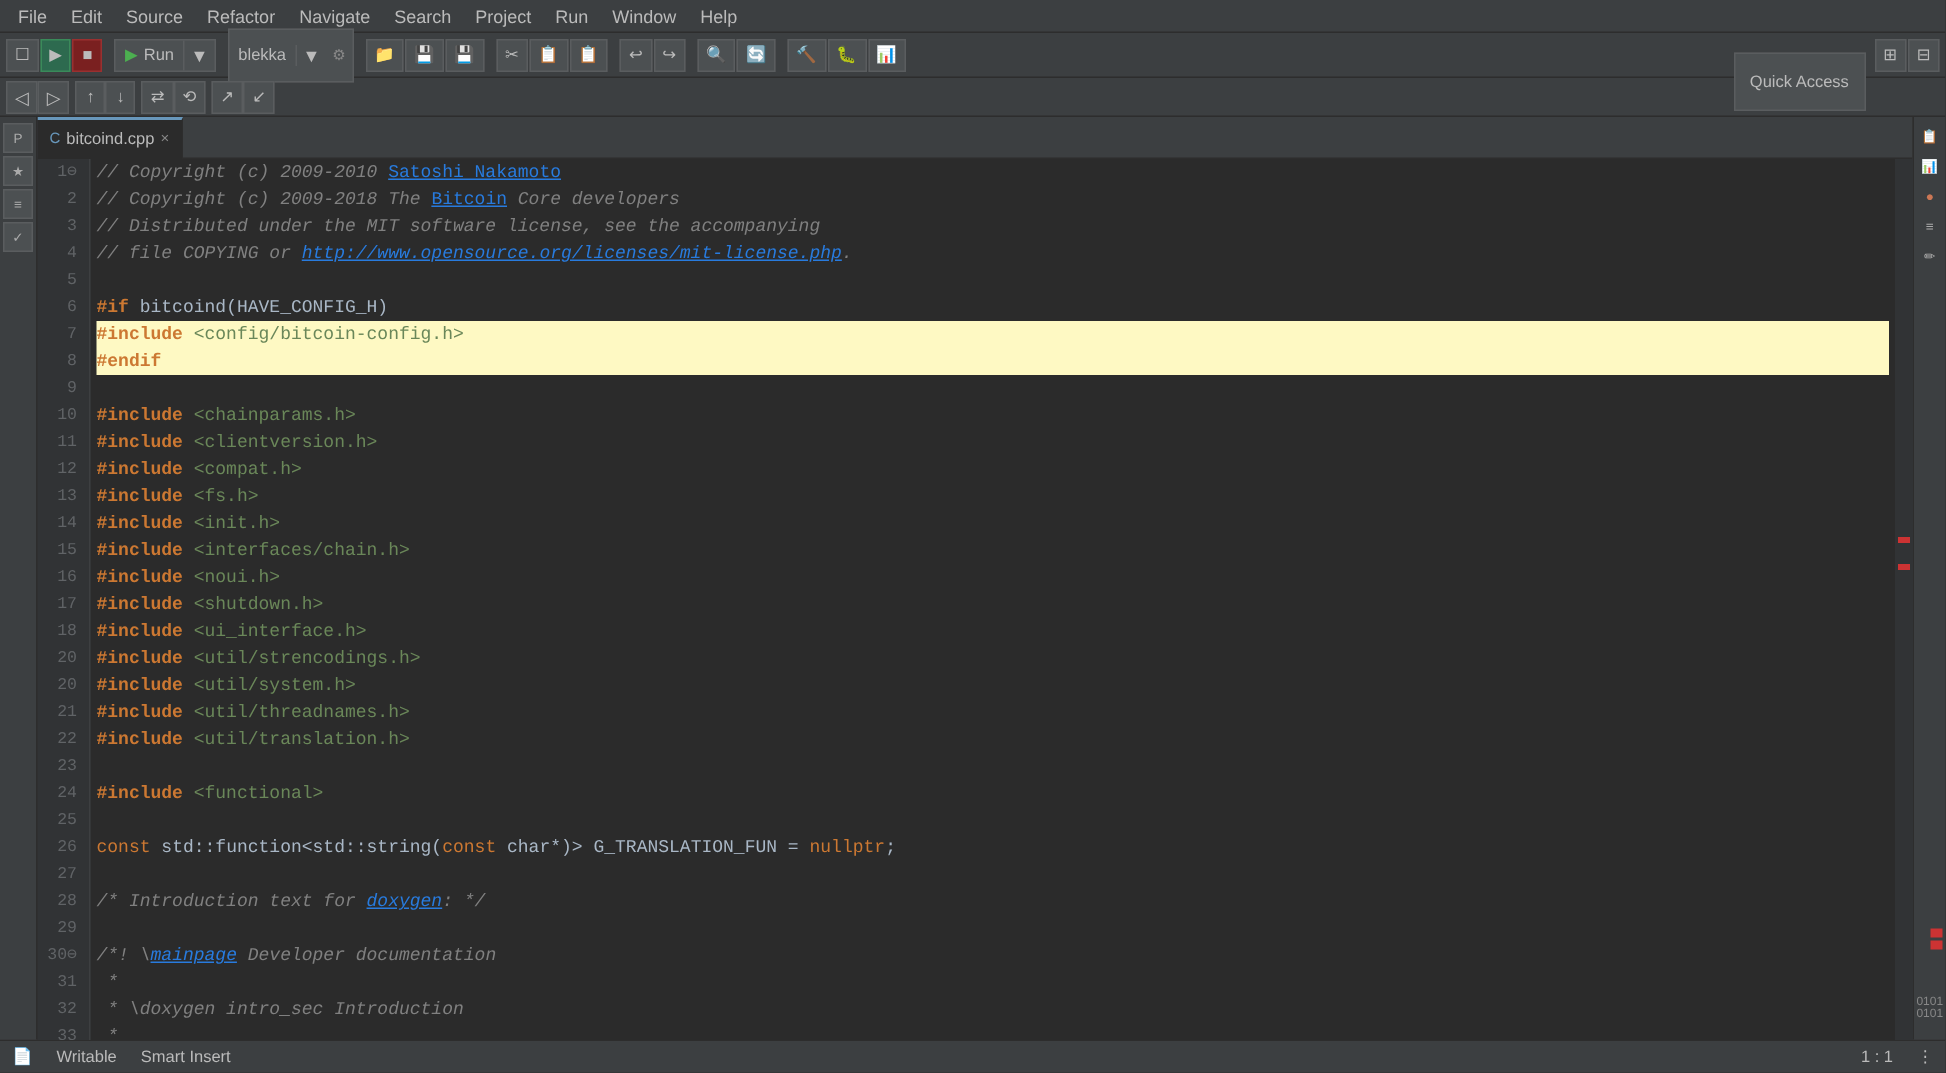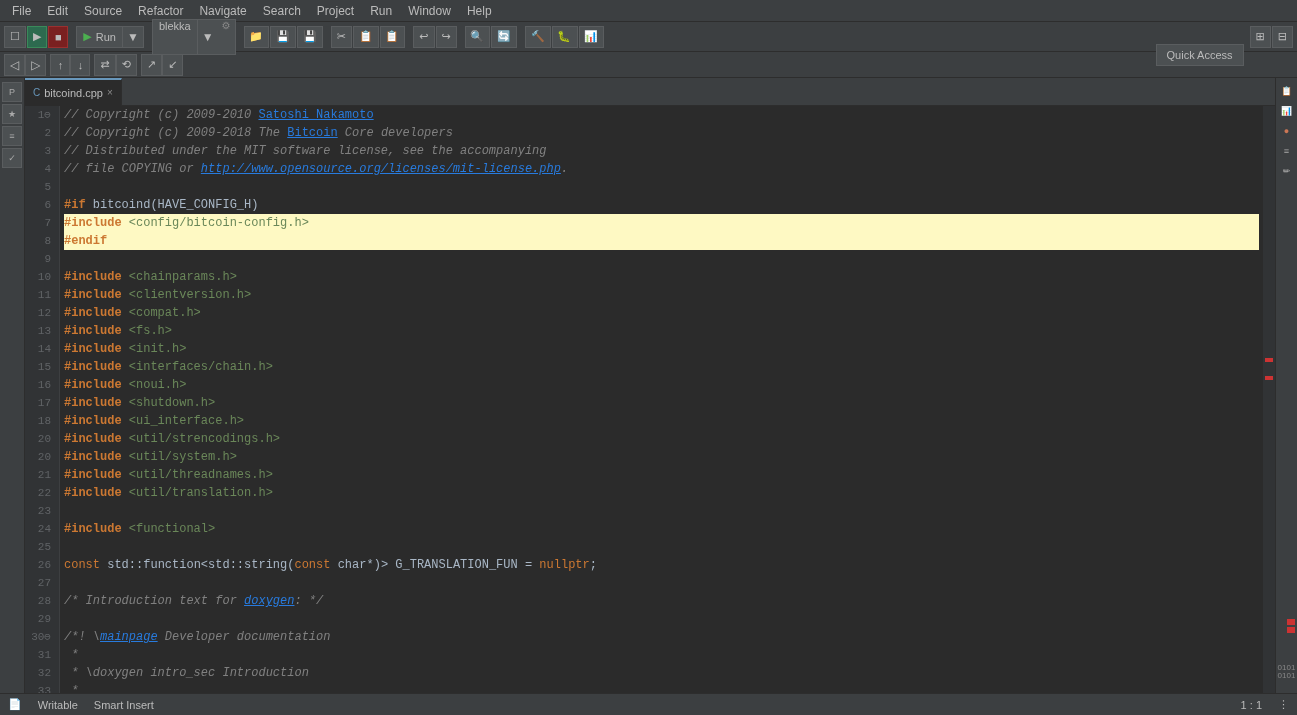--- a/index.html
+++ b/index.html
@@ -65,40 +65,41 @@
     .run-config-arrow {
       padding: 0 4px;
       border-left: 1px solid #5a5d5f;
       cursor: pointer;
       height: 100%;
       display: flex;
       align-items: center;
     }
     .project-selector {
       display: flex;
+      align-items: center;
       height: 36px;
       background: #4c5052;
       border: 1px solid #5a5d5f;
     }
     .project-selector-text {
       padding: 0 6px;
       font-size: 11px;
       color: #bbbbbb;
     }
     .project-selector-arrow { padding: 0 4px; border-left: 1px solid #5a5d5f; cursor: pointer; display: flex; align-items: center; }
     .toolbar-sep { width: 4px; }
     .toolbar-group { display: flex; align-items: center; gap: 1px; }
     .quick-access-btn {
       background: #4c5052;
       border: 1px solid #5a5d5f;
       color: #bbbbbb;
       padding: 2px 10px;
       cursor: pointer;
       font-size: 11px;
-      height: 22px;
+      height: 39px;
       margin-left: auto;
       margin-top: 36px;
     }
 
     
     #nav-toolbar {
       background: #3c3f41;
       display: flex;
       align-items: center;
       height: 26px;

